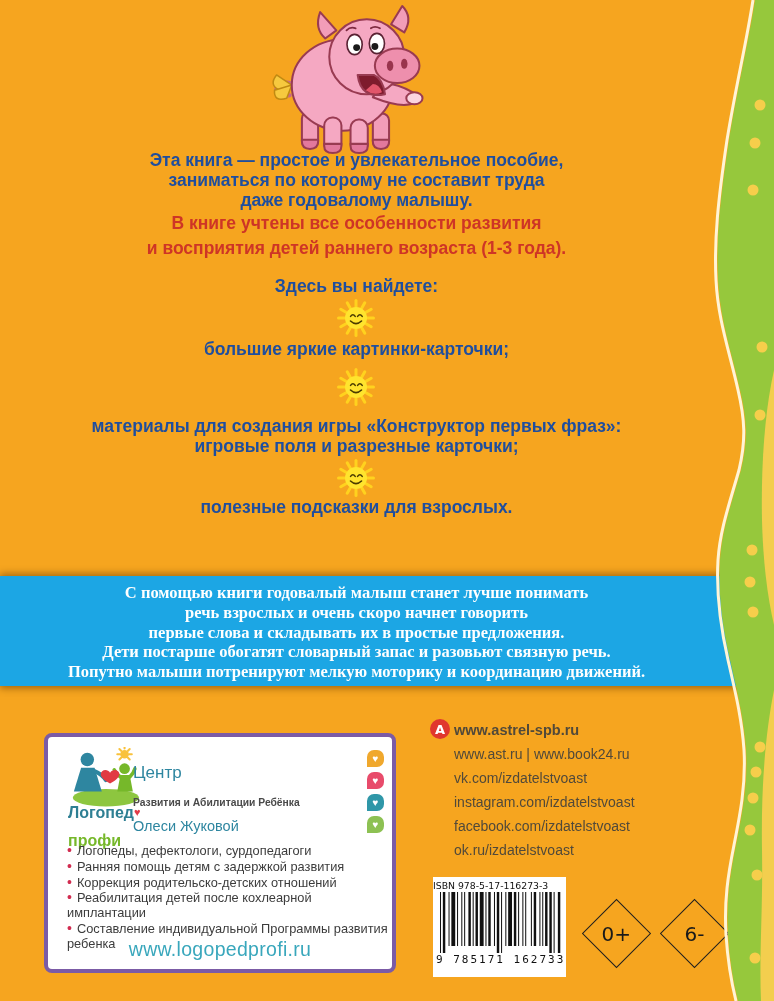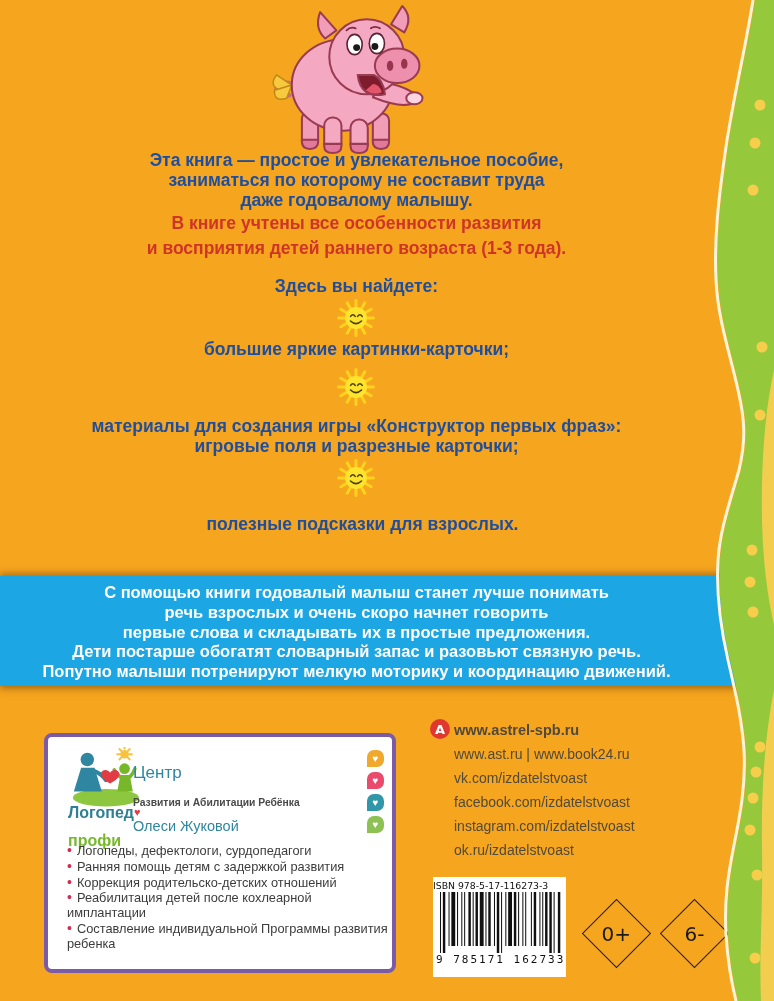--- a/index.html
+++ b/index.html
@@ -13,32 +13,32 @@
   
   .pig{position:absolute;left:252px;top:4px;width:190px;height:150px;z-index:2;}
   
   .colcenter{position:absolute;left:0;width:713px;text-align:center;white-space:pre-line;}
   .intro-blue{top:150px;color:#1F4E9E;font-size:17.5px;font-weight:bold;line-height:20px;}
   .intro-red{top:211px;color:#CE3526;font-size:17.5px;font-weight:bold;line-height:25px;}
   .finder-heading{top:276px;color:#1F4E9E;font-size:17.5px;font-weight:bold;}
   .finder-item{color:#1F4E9E;font-size:17.5px;font-weight:bold;line-height:20px;}
   .item1{top:339px;}
   .item2{top:416px;}
-  .item3{top:514px;padding-left:6px;}
+  .item3{top:497px;}
   .sun{position:absolute;left:337px;width:38px;height:38px;}
   .sun1{top:299px;} .sun2{top:368px;} .sun3{top:459px;}
   
   .banner{
     position:absolute;left:0;top:576px;width:774px;height:110px;background:#1CA6E4;
     box-shadow:0 3px 7px rgba(100,55,0,.45), 0 -3px 7px rgba(100,55,0,.4);
     z-index:5;
   }
   .banner-text{
     width:713px;padding-top:7px;text-align:center;white-space:pre-line;
-    color:#ffffff;font-size:16.5px;font-weight:bold;line-height:19.8px;
+    color:#ffffff;font-size:16.5px;font-weight:bold;line-height:19.8px;font-family:Liberation Serif, serif;
   }
   
   .card{
     position:absolute;left:44px;top:733px;width:352px;height:240px;box-sizing:border-box;
     background:#ffffff;border:4px solid #7B5BA6;border-radius:8px;z-index:6;
   }
   .logo-art{position:absolute;left:22px;top:10px;width:76px;height:60px;}
   .logo-text{position:absolute;left:20px;top:68px;width:100px;text-align:left;line-height:1;}
   .logo-l1{color:#2E7F93;font-weight:bold;font-size:16px;}
   .logo-l1 .logo-heart{color:#E23B47;font-size:11px;vertical-align:2px;}
@@ -216,33 +216,34 @@
           <span>♥</span>
         </div>
     </div>
     <ul class="services">
       <li>Логопеды, дефектологи, сурдопедагоги</li>
       <li>Ранняя помощь детям с задержкой развития</li>
       <li>Коррекция родительско-детских отношений</li>
       <li>Реабилитация детей после кохлеарной имплантации</li>
       <li>Составление индивидуальной Программы развития ребенка</li>
     </ul>
+    <div class="website">www.logopedprofi.ru</div>
   </div>
 
   <ul class="links">
     <li class="l-first">
       <span class="ast-logo">
           <span>A</span>
         </span>
       <span>www.astrel-spb.ru</span>
     </li>
     <li>www.ast.ru | www.book24.ru</li>
     <li>vk.com/izdatelstvoast</li>
+    <li>instagram.com/izdatelstvoast</li>
     <li>facebook.com/izdatelstvoast</li>
-    <li>instagram.com/izdatelstvoast</li>
     <li>ok.ru/izdatelstvoast</li>
   </ul>
 
   <div class="barcode">
     <div class="isbn-label">ISBN 978-5-17-116273-3</div>
     <svg class="bars-svg" id="barcode-svg" width="125" height="62" viewBox="0 0 125 62">
         <rect x="3.00" y="0" width="1.02" height="61" fill="#111"></rect>
         <rect x="5.84" y="0" width="2.44" height="61" fill="#111"></rect>
         <rect x="11.52" y="0" width="1.02" height="54" fill="#111"></rect>
         <rect x="14.36" y="0" width="3.86" height="54" fill="#111"></rect>

